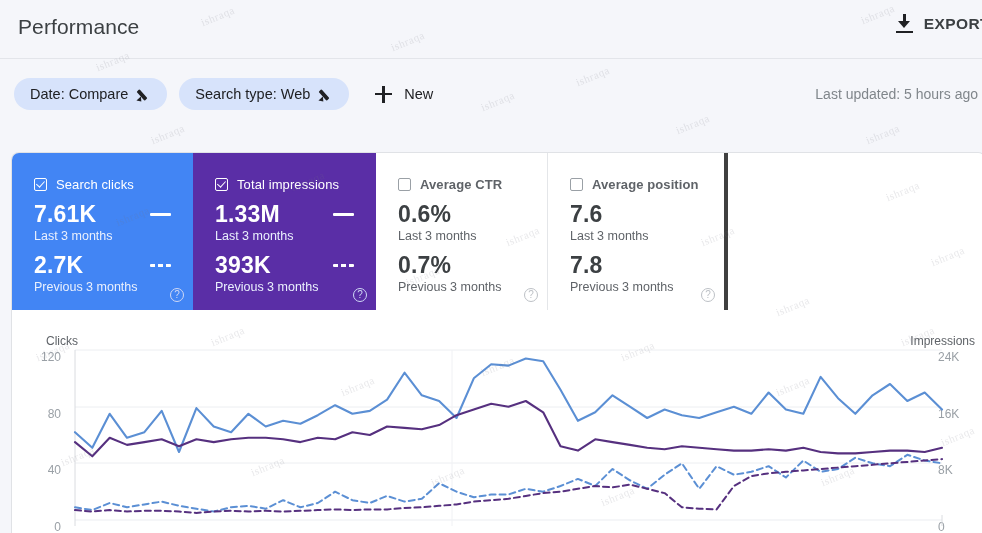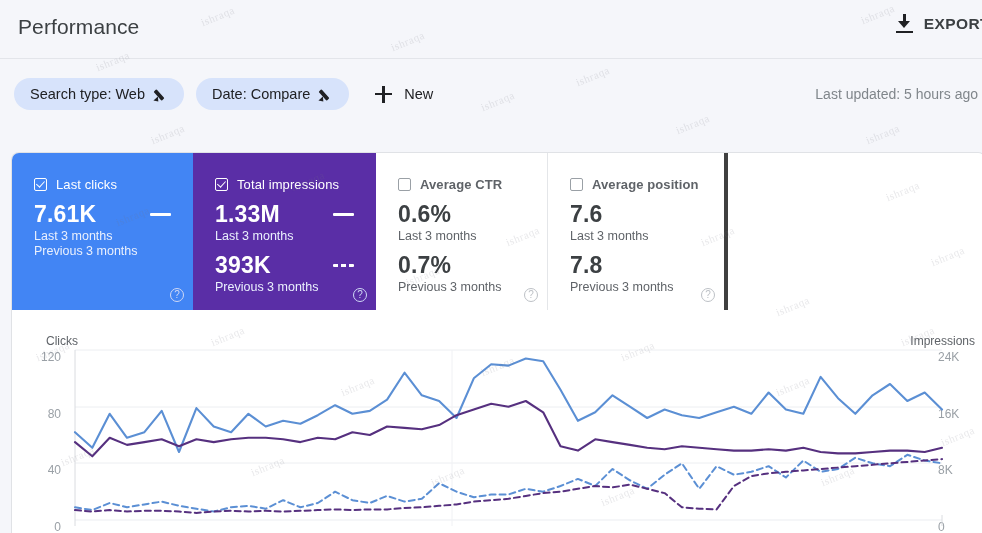--- a/index.html
+++ b/index.html
@@ -179,55 +179,59 @@
           <span class="arr"></span>
           <span class="base"></span>
       </span>
       <span class="export-label">EXPORT</span>
     </div>
   </div>
 
   <div class="filterbar">
     <div class="chips">
       <div class="chip">
+        <span>Date: Compare</span>
+        <span class="pencil">
+            <span class="body"></span>
+            <span class="tip"></span>
+          </span>
+      </div>
+      <div class="chip">
         <span>Search type: Web</span>
         <span class="pencil">
             <span class="body"></span>
             <span class="tip"></span>
           </span>
       </div>
-      <div class="chip">
-        <span>Date: Compare</span>
-        <span class="pencil">
-            <span class="body"></span>
-            <span class="tip"></span>
-          </span>
-      </div>
       <div class="new-btn">
         <span class="plus"></span>
         <span class="new-label">New</span>
       </div>
     </div>
     <div class="last-updated">Last updated: 5 hours ago</div>
   </div>
 
   <div class="panel">
 
     <div class="metrics">
 
       <div class="mcard clicks">
         <div class="mhead">
           <span class="cbox on"></span>
-          <span class="mtitle">Last clicks</span>
+          <span class="mtitle">Search clicks</span>
         </div>
         <div class="valrow">
           <span class="mval">7.61K</span>
           <span class="legend-solid"></span>
         </div>
         <div class="msub">Last 3 months</div>
+        <div class="valrow grp2">
+          <span class="mval">2.7K</span>
+          <span class="legend-dash"></span>
+        </div>
         <div class="msub">Previous 3 months</div>
         <div class="helpq">?</div>
       </div>
 
       <div class="mcard impressions">
         <div class="mhead">
           <span class="cbox on"></span>
           <span class="mtitle">Total impressions</span>
         </div>
         <div class="valrow">

